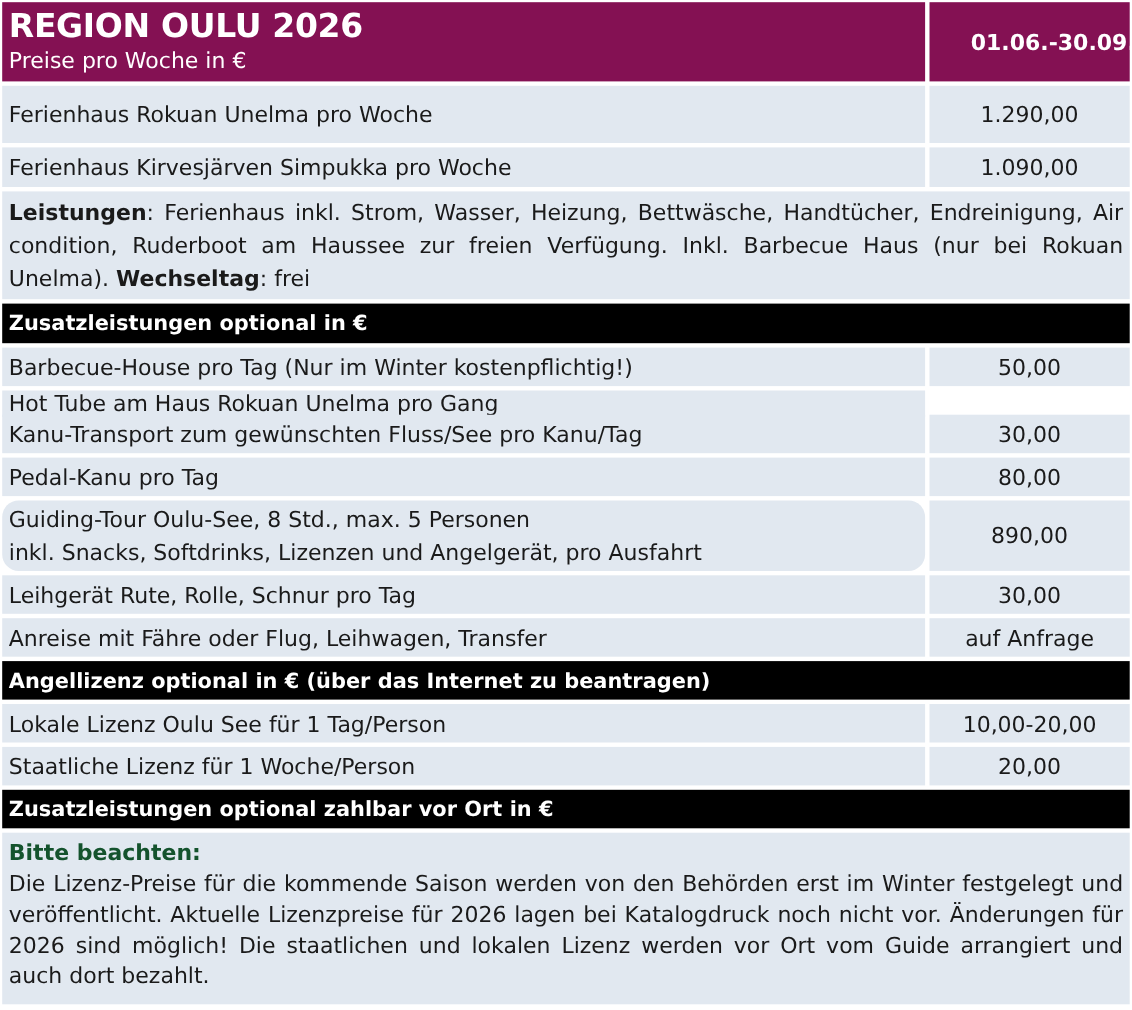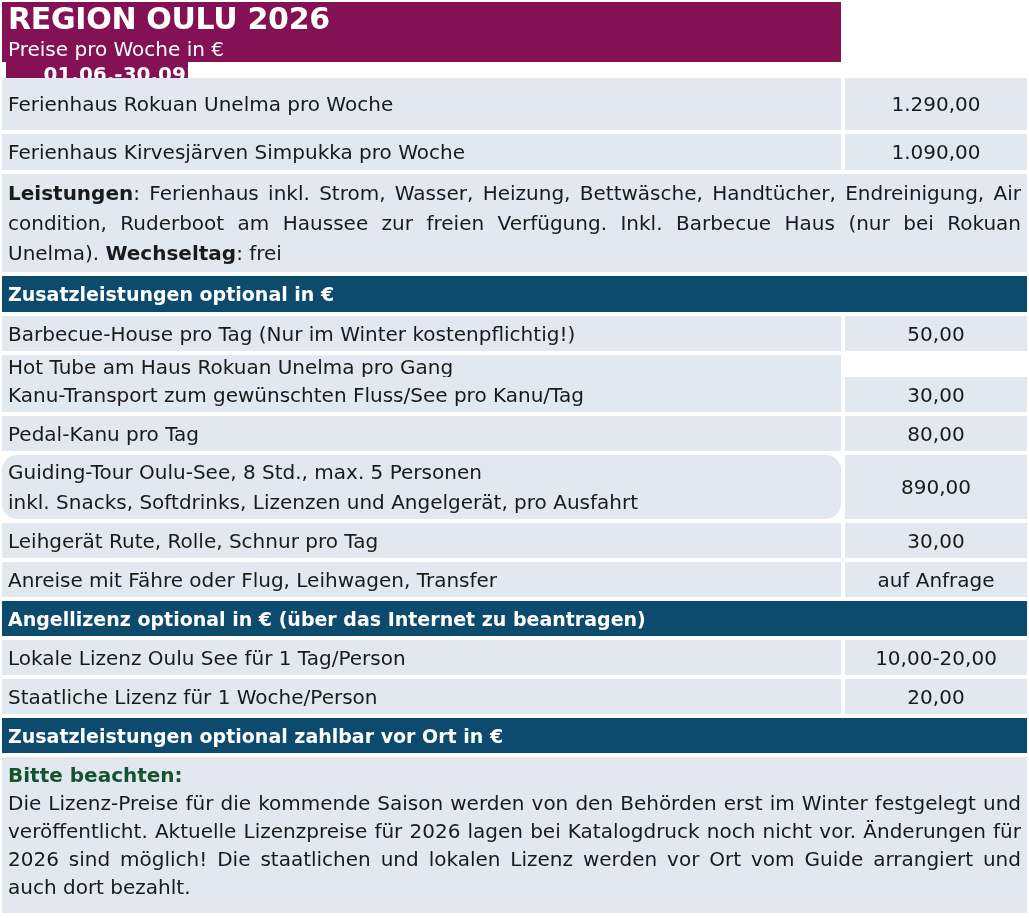--- a/index.html
+++ b/index.html
@@ -8,32 +8,32 @@
     .wrap { position: absolute; left: 2px; top: 2px; width: 1025px; }
     .row { display: flex; margin-bottom: 4px; }
     .cell { background: #e1e8f0; box-sizing: border-box; display: flex; align-items: center; }
     .lbl { width: 839px; padding-left: 6px; font-size: 20px; }
     .val { width: 182px; margin-left: 4px; justify-content: center; font-size: 20px; }
     .hdr { background: #841153; color: #fff; padding-left: 43px; }
     .title-cell { flex-direction: column; align-items: flex-start; justify-content: center; padding-left: 6px; }
     .title { font-weight: bold; font-size: 30px; line-height: 34px; letter-spacing: -0.3px; }
     .subtitle { font-size: 20px; line-height: 26px; }
     .period { font-weight: bold; font-size: 20px; }
-    .sec { background: #0c4a6e; color: #fff; font-weight: bold; font-size: 19px; padding-left: 6px; width: 1025px; box-sizing: border-box; display:flex; align-items:center; }
+    .sec { background: #000000; color: #fff; font-weight: bold; font-size: 19px; padding-left: 6px; width: 1025px; box-sizing: border-box; display:flex; align-items:center; }
     .full { width: 1025px; box-sizing: border-box; padding: 4px 6px; font-size: 20px; line-height: 30px; display: block; }
     b { font-weight: bold; }
     .note-title { color: #14532d; font-weight: bold; display: block; }
     .two { flex-direction: column; align-items: flex-start; justify-content: center; line-height: 30px; border-radius: 15px; }
   </style>
 </head>
 <body>
 
 <div class="wrap">
 
-  <div class="row" style="height:72px;flex-direction:column;">
+  <div class="row" style="height:72px;">
     <div class="cell lbl hdr title-cell">
       <span class="title">REGION OULU 2026</span>
       <span class="subtitle">Preise pro Woche in €</span>
     </div>
     <div class="cell val hdr">
       <span class="period">01.06.-30.09.</span>
     </div>
   </div>
 
   <div class="row" style="height:52px;">

